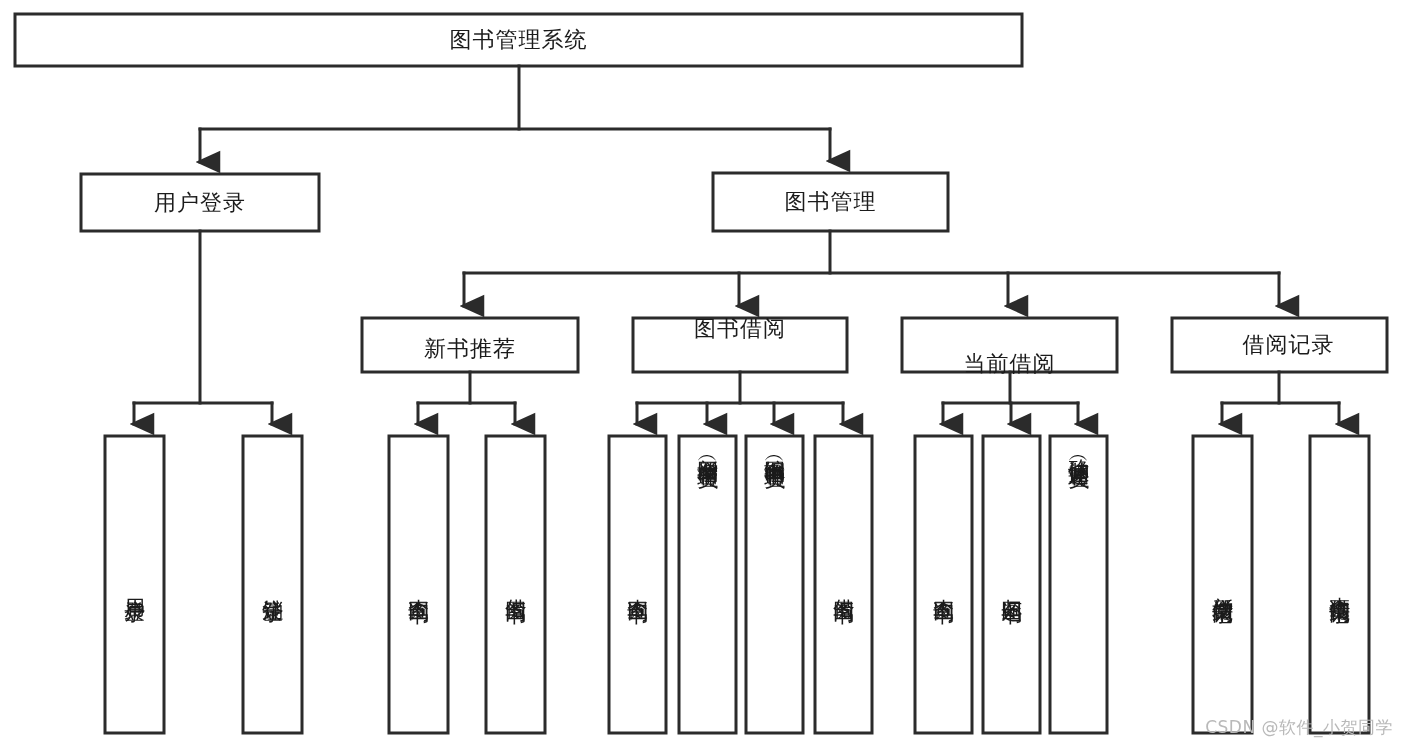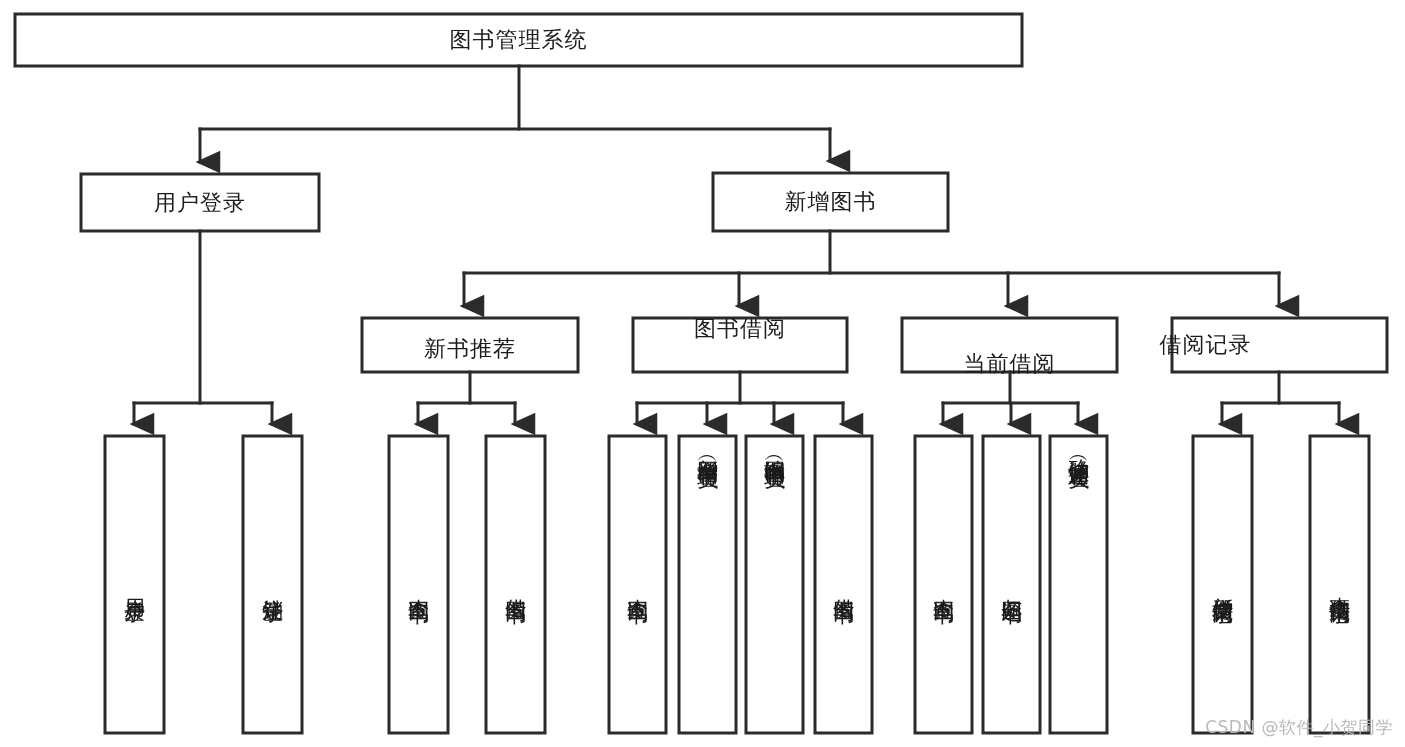--- a/index.html
+++ b/index.html
@@ -156,26 +156,26 @@
 
     <path class="link-line" d="M 1279 372 L 1279 403"></path>
     <path class="link-line" d="M 1222 403 L 1339 403"></path>
     <path class="link-line" d="M 1222 403 L 1222 424" marker-end="url(#arrow)"></path>
     <path class="link-line" d="M 1339 403 L 1339 424" marker-end="url(#arrow)"></path>
   </svg>
 
   <div class="hlabel-wrap" style="left:15px;top:14px;width:1007px;height:52px;">图书管理系统</div>
 
   <div class="hlabel-wrap" style="left:81px;top:174px;width:238px;height:57px;">用户登录</div>
-  <div class="hlabel-wrap" style="left:713px;top:173px;width:235px;height:58px;">新增图书</div>
+  <div class="hlabel-wrap" style="left:713px;top:173px;width:235px;height:58px;">图书管理</div>
 
   <div class="hlabel-wrap" style="left:362px;top:318px;width:216px;height:62px;">新书推荐</div>
   <div class="hlabel-wrap" style="left:633px;top:302px;width:214px;height:54px;">图书借阅</div>
   <div class="hlabel-wrap" style="left:902px;top:331px;width:215px;height:65px;">当前借阅</div>
-  <div class="hlabel-wrap" style="left:1112px;top:318px;width:187px;height:54px;">借阅记录</div>
+  <div class="hlabel-wrap" style="left:1195px;top:318px;width:187px;height:54px;">借阅记录</div>
 
   <div class="vlabel-wrap" style="left:105px;top:436px;width:59px;height:297px;">用户登录</div>
   <div class="vlabel-wrap" style="left:243px;top:436px;width:59px;height:297px;">注销登录</div>
 
   <div class="vlabel-wrap" style="left:389px;top:436px;width:59px;height:297px;">查询图书</div>
   <div class="vlabel-wrap" style="left:486px;top:436px;width:59px;height:297px;">借阅图书</div>
 
   <div class="vlabel-wrap" style="left:609px;top:436px;width:57px;height:297px;">查询图书</div>
   <div class="vlabel-wrap" style="left:679px;top:436px;width:57px;height:297px;justify-content:flex-start;padding-top:6px;box-sizing:border-box;">新增图书（管理员）</div>
   <div class="vlabel-wrap" style="left:746px;top:436px;width:57px;height:297px;justify-content:flex-start;padding-top:6px;box-sizing:border-box;">编辑图书（管理员）</div>

